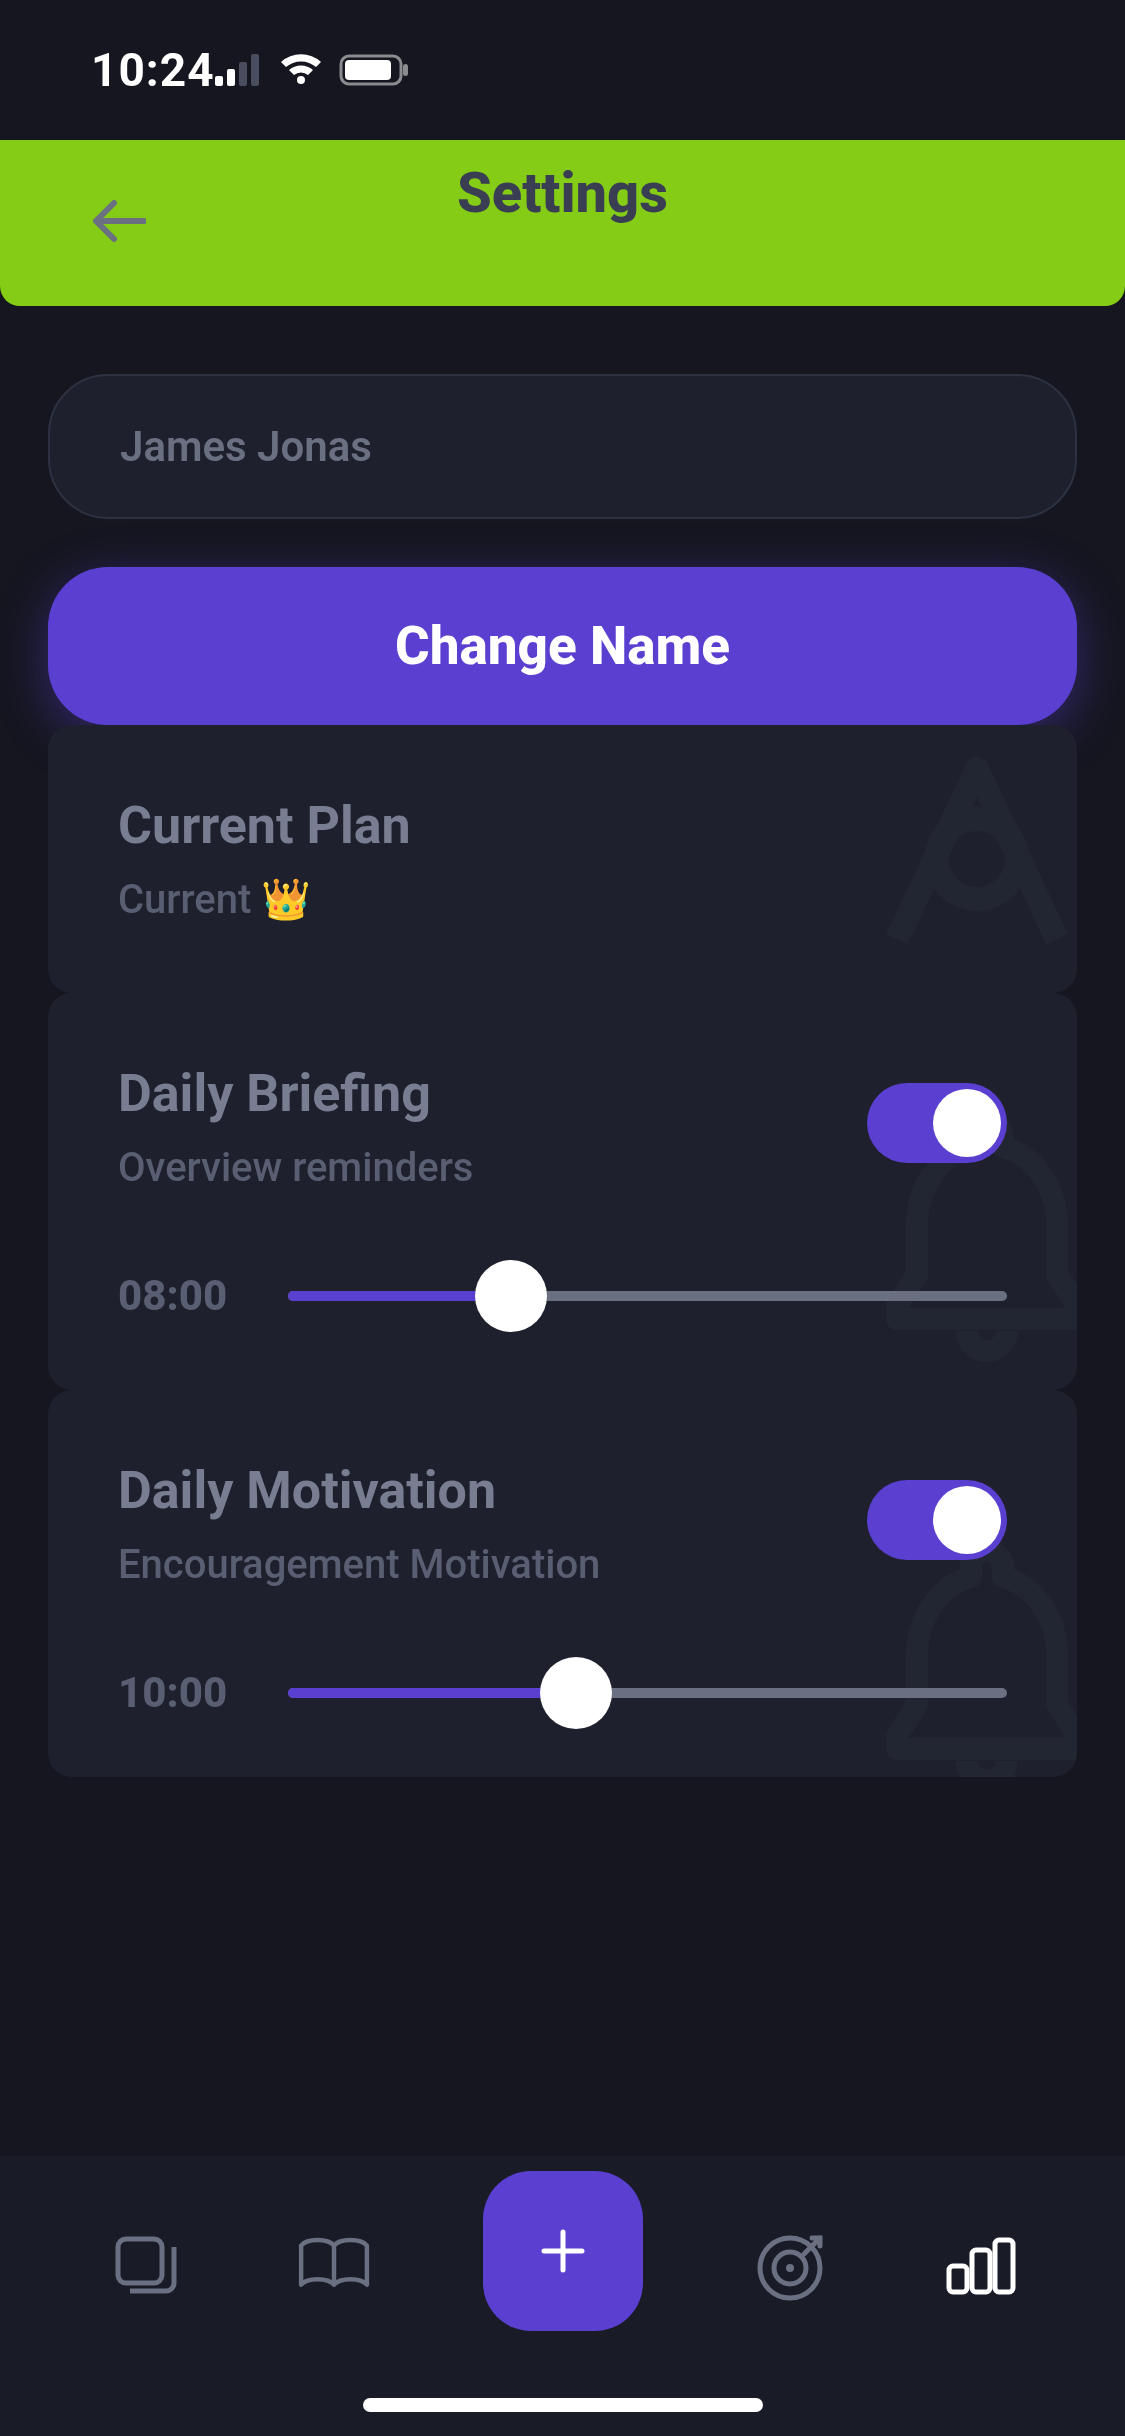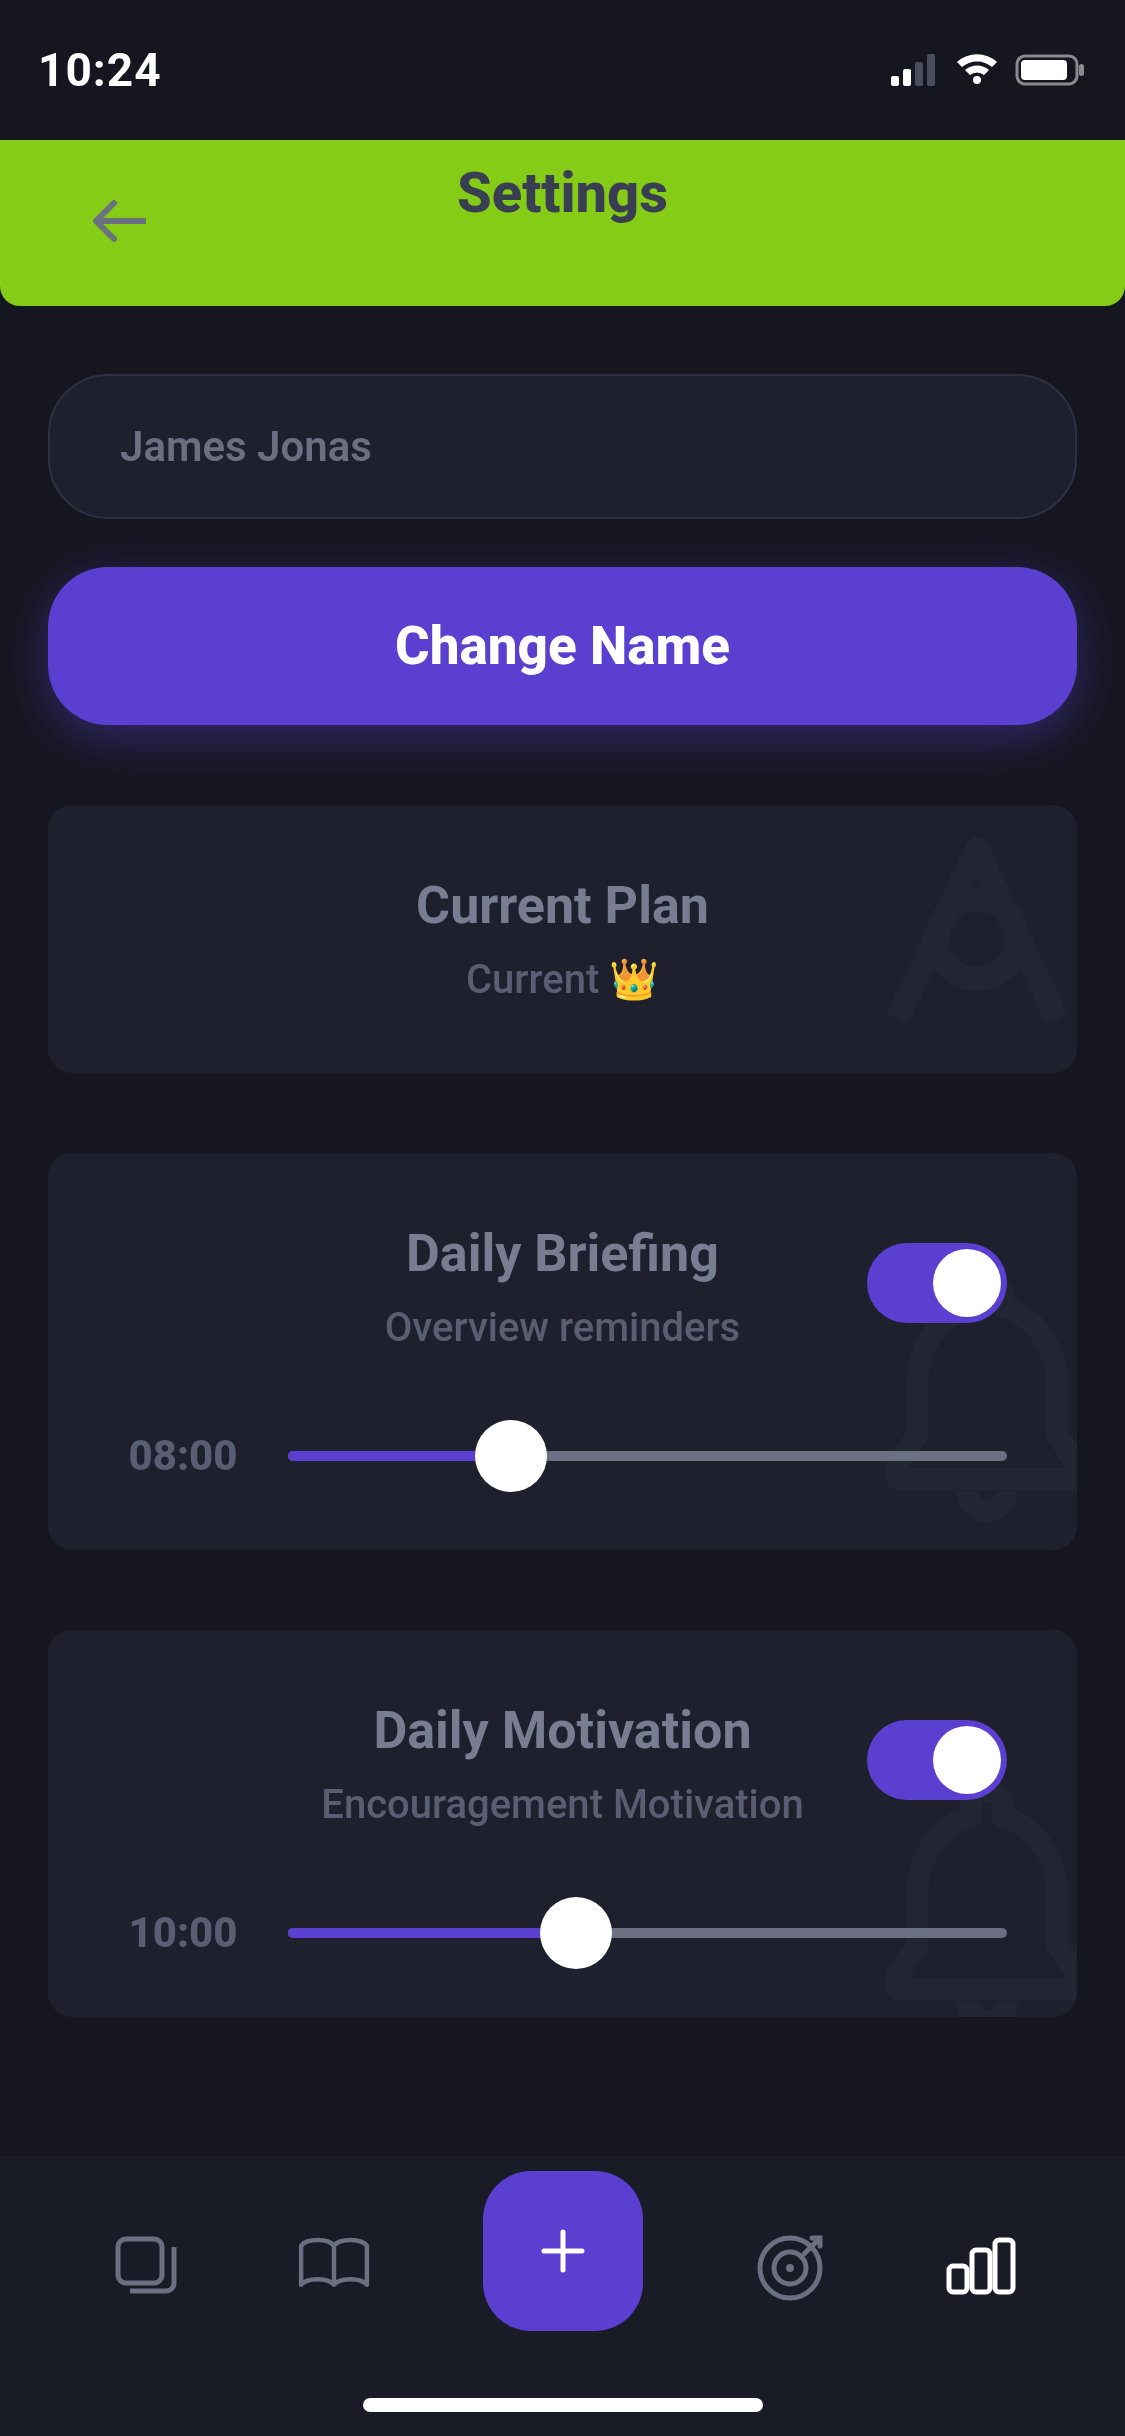--- a/index.html
+++ b/index.html
@@ -14,23 +14,22 @@
       width: 1125px;
       height: 2436px;
       background: #15161f;
       color: #fff;
       overflow: hidden;
     }
     
     .status-bar {
       height: 140px;
       display: flex;
-      justify-content: space-between;
-      align-items: center;
-      padding: 0 38px;
+      align-items: center;
+      padding: 0 91px;
     }
     
     .status-time {
       font-size: 46px;
       font-weight: 700;
       letter-spacing: 1px;
     }
     
     .status-right {
       display: flex;
@@ -84,24 +83,22 @@
       font-weight: 800;
       color: #fff;
       margin-top: 48px;
       box-shadow: 0 12px 50px rgba(91, 63, 209, 0.45);
     }
     
     .card {
       background: #1e212d;
       border-radius: 24px;
       padding: 70px 70px;
-      margin-top: 80px;
       position: relative;
       overflow: hidden;
-      text-align: center;
     }
     
     .card-title {
       font-size: 52px;
       font-weight: 700;
       color: #787d92;
     }
     
     .card-subtitle {
       font-size: 40px;

